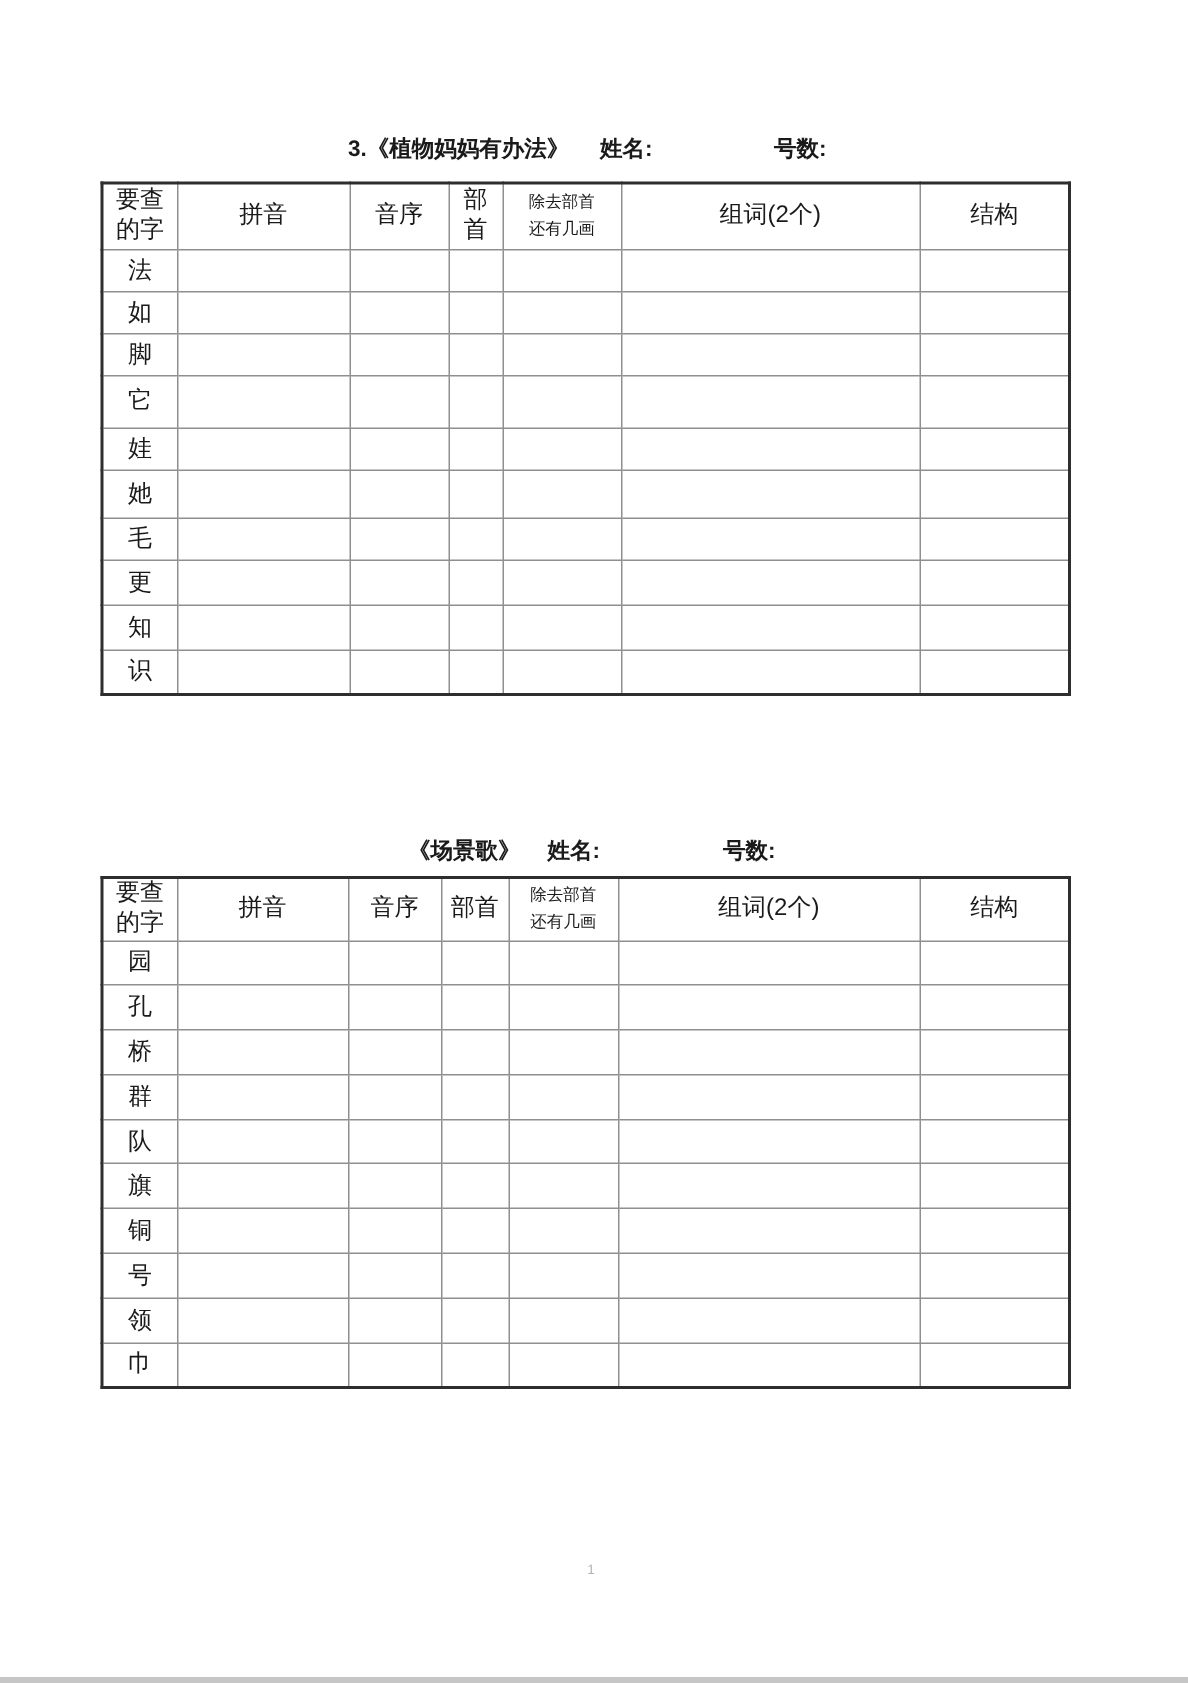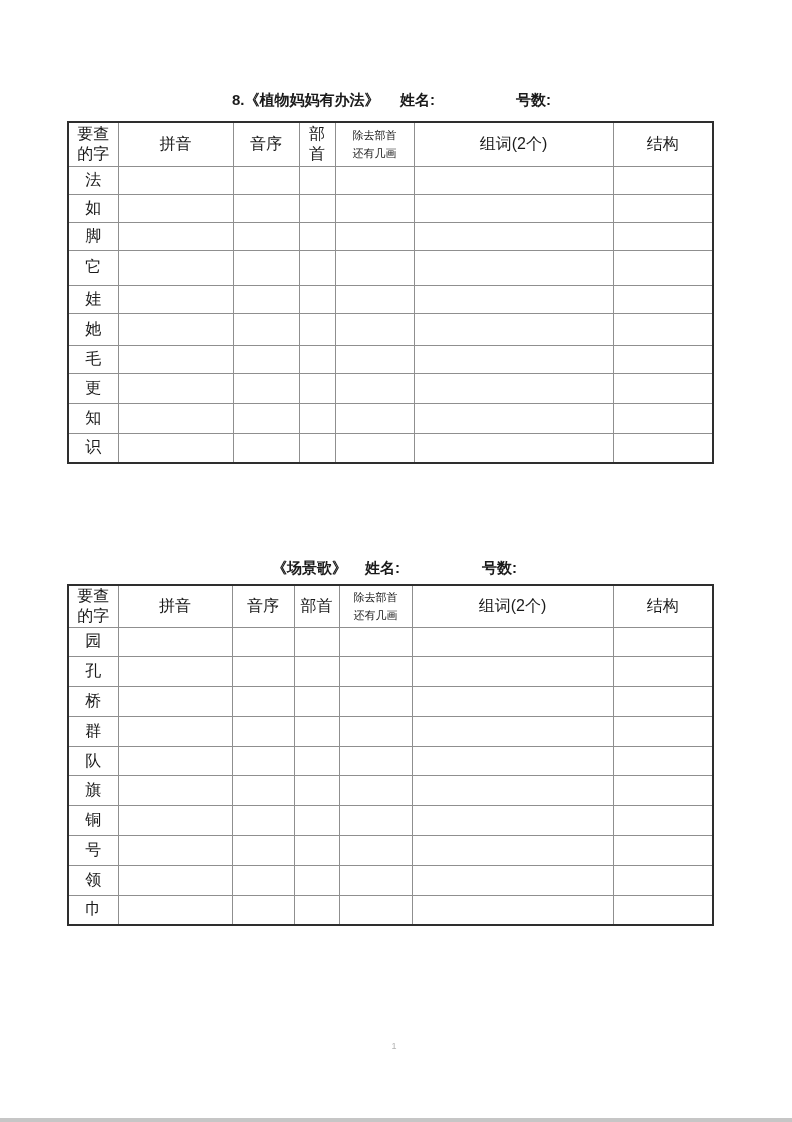--- a/index.html
+++ b/index.html
@@ -67,21 +67,21 @@
     position:absolute;
     left:0;bottom:0;
     width:792px;height:4px;
   }
 </style>
 </head>
 <body>
 
 <div class="page" style="background: rgb(255, 255, 255); color: rgb(26, 26, 26);">
 
-  <span class="title-span" style="left:232px;top:92px;">8.《植物妈妈有办法》</span>
+  <span class="title-span" style="left:232px;top:92px;">3.《植物妈妈有办法》</span>
   <span class="title-span" style="left:400px;top:92px;">姓名:</span>
   <span class="title-span" style="left:516px;top:92px;">号数:</span>
 
   <table class="lookup-table tbl0" style="border-color: rgb(46, 46, 46);">
       <colgroup>
         <col style="width: 50px;">
         <col style="width: 115px;">
         <col style="width: 66px;">
         <col style="width: 36px;">
         <col style="width: 79px;">

